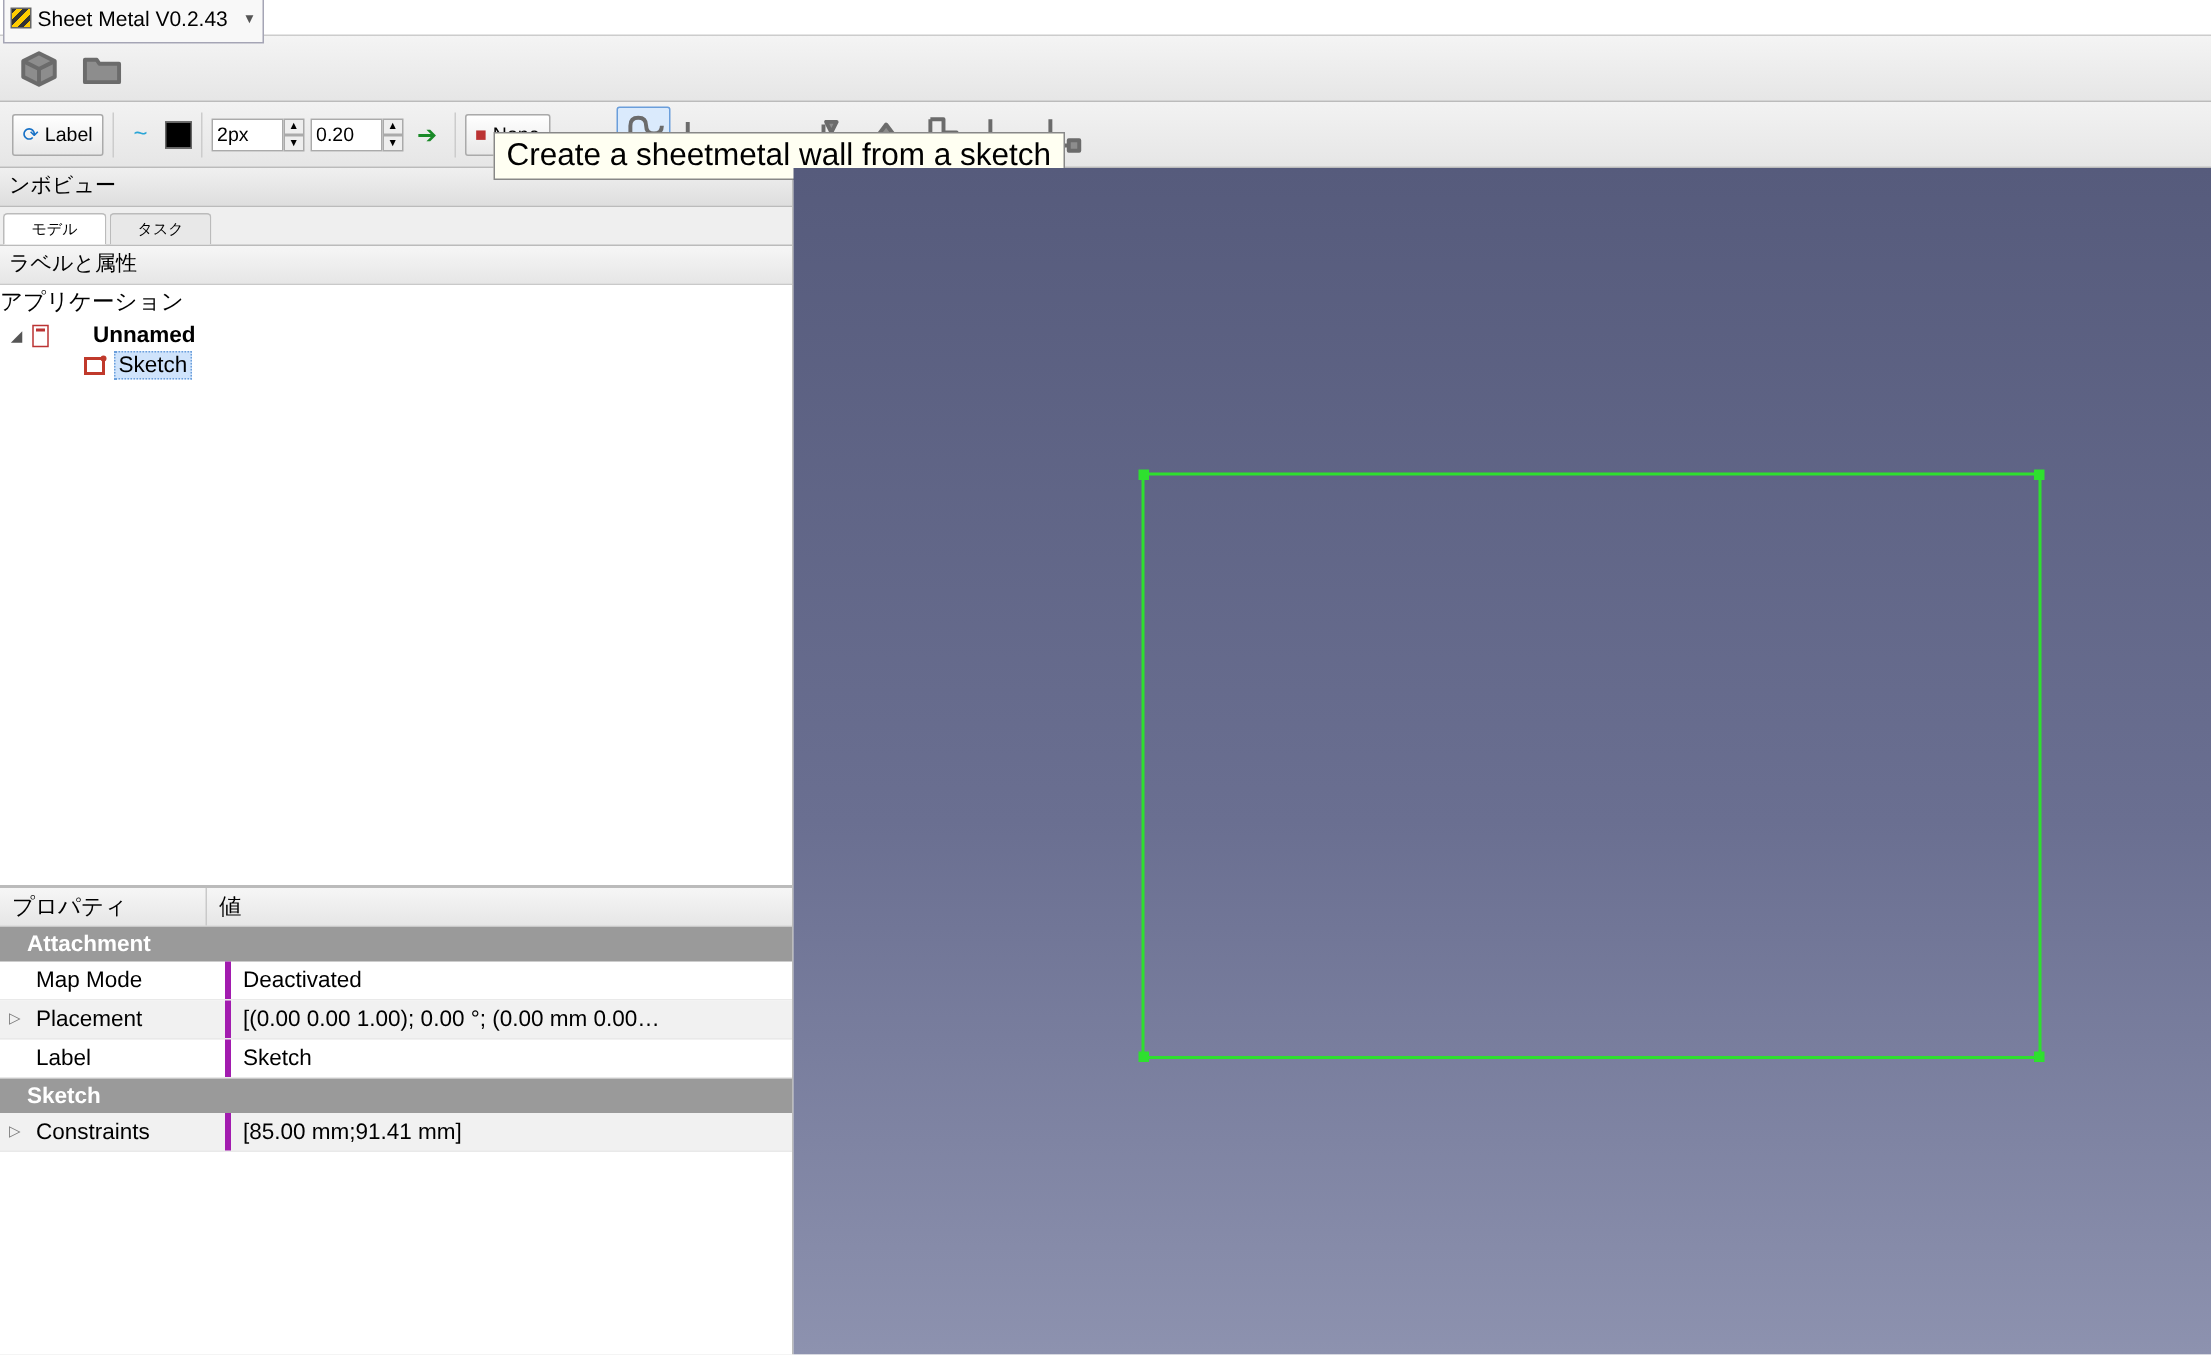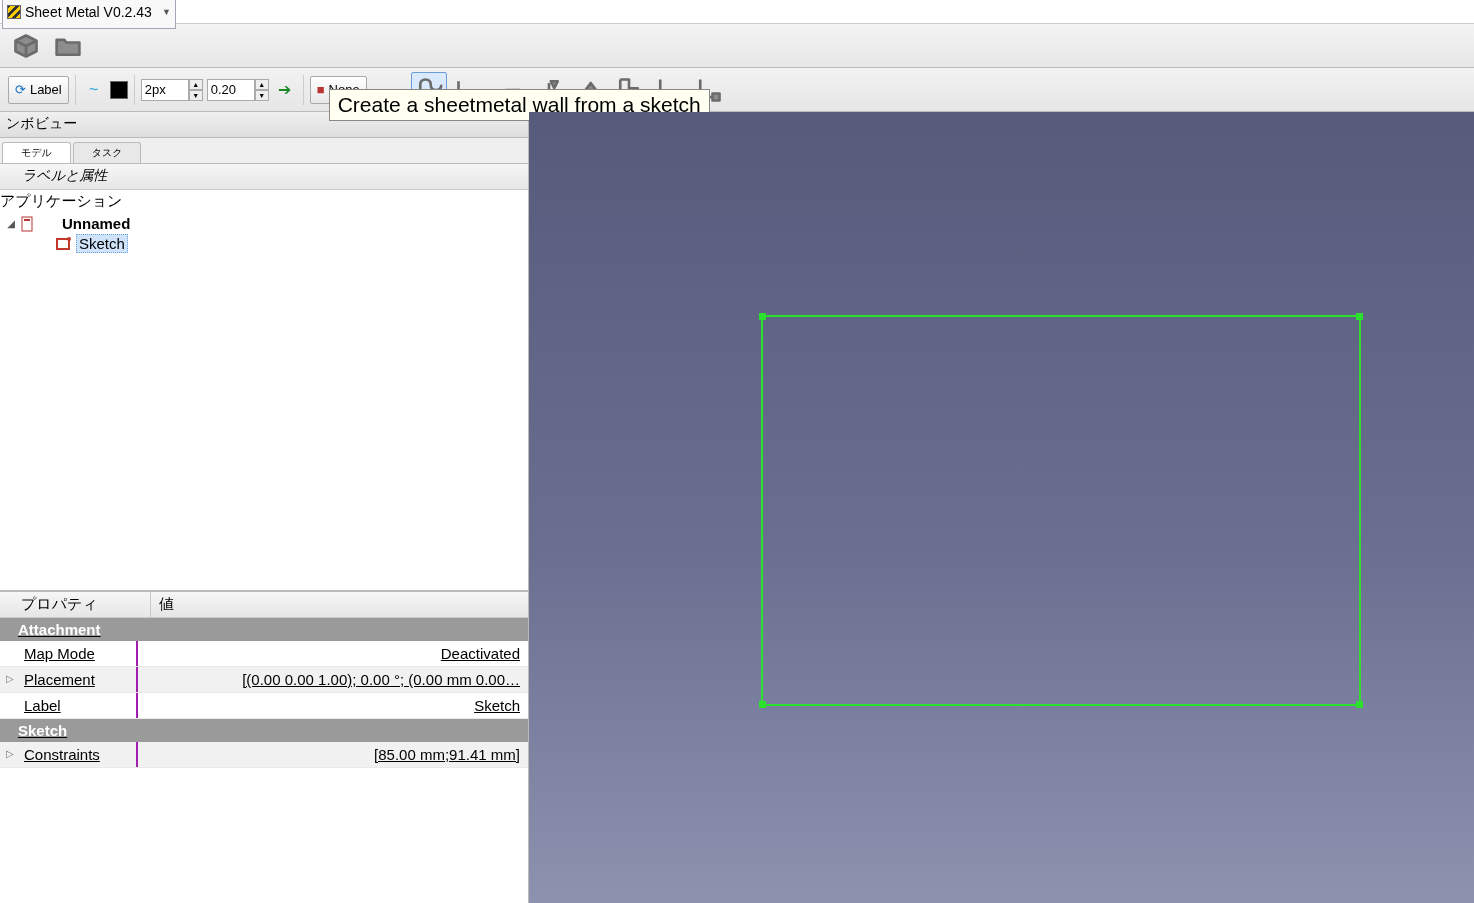--- a/index.html
+++ b/index.html
@@ -26,41 +26,41 @@
 .spin .ud { display:flex; flex-direction:column; }
 .spin .ud button { width:14px; height:11px; font-size:7px; line-height:7px; border:1px solid #aaa; background:#eee; cursor:pointer; padding:0;}
 
 
 .main { display:flex; height:calc(903px - 24px - 44px - 44px); }
 .left { width:529px; background:#fff; border-right:1px solid #bbb; display:flex; flex-direction:column; }
 .combo-title { height:26px; background:linear-gradient(#f0f0f0,#dedede); border-bottom:1px solid #bbb; font-size:14px; padding:3px 6px; }
 .tab-strip { height:26px; display:flex; align-items:flex-end; background:#efefef; border-bottom:1px solid #bbb; }
 .tab { border:1px solid #bbb; border-bottom:none; border-radius:3px 3px 0 0; background:#fff; padding:3px 18px; font-size:10px; margin-left:2px; cursor:pointer; }
 .tab.inactive { background:#e8e8e8; }
-.tree-header { height:26px; background:linear-gradient(#f6f6f6,#e6e6e6); border-bottom:1px solid #c9c9c9; font-size:14px; padding:3px 22px;font-style:italic; }
+.tree-header { height:26px; background:linear-gradient(#f6f6f6,#e6e6e6); border-bottom:1px solid #c9c9c9; font-size:14px; padding:3px 6px; }
 .tree-body { flex: 0 0 400px; overflow:auto; font-size:15px;text-align:center; }
 .tree-body ul { list-style:none; }
 .tree-body li { padding:2px 0; }
 .tree-row { display:flex; align-items:center; gap:4px; padding-left:6px; }
 .expander { width:10px; font-size:10px; color:#555; cursor:pointer; }
 .doc-icon { width:16px; height:16px; }
 .sel { background:#cfe3fb; border:1px dotted #6a9edb; padding:0 2px; }
 .bold { font-weight:bold;margin-left:22px; }
 
 
 .prop { border-top:2px solid #bbb; flex:1; display:flex; flex-direction:column; font-size:15px; }
 .prop-head { display:flex; height:26px; background:linear-gradient(#f6f6f6,#e6e6e6); border-bottom:1px solid #c9c9c9; }
 .prop-head div { padding:3px 8px; }
-.prop-head .c1 { width:138px; border-right:1px solid #c9c9c9;margin-left:13px; }
-.prop-rows { overflow:auto;text-decoration:underline; }
+.prop-head .c1 { width:138px; border-right:1px solid #c9c9c9; }
+.prop-rows { overflow:auto; }
 .prop-group { background:#9a9a9a; color:#fff; font-weight:bold; padding:3px 18px; }
 .prop-row { display:flex; border-bottom:1px solid #e9e9e9; }
 .prop-row.alt { background:#f1f1f1; }
-.prop-row .c1 { width:138px; padding:4px 8px 4px 24px; border-right:2px solid #a21caf; position:relative;}
-.prop-row .c2 { flex:1; padding:4px 8px; white-space:nowrap; overflow:hidden; text-overflow:ellipsis;text-align:right;}
+.prop-row .c1 { width:154px; padding:4px 8px 4px 24px; border-right:4px solid #a21caf; position:relative;}
+.prop-row .c2 { flex:1; padding:4px 8px; white-space:nowrap; overflow:hidden; text-overflow:ellipsis;}
 .prop-row .exp { position:absolute; left:6px; top:6px; font-size:10px; color:#777; }
 
 
 .viewport { flex:1; position:relative; background:linear-gradient(#565b7c 0%, #6a6f91 55%, #8d92af 100%); }
 .sketch-rect { position:absolute; left:232px; top:203px; width:600px; height:391px; border:2px solid #2ee02e; }
 .handle { position:absolute; width:7px; height:7px; background:#2ee02e; }
 .tooltip { position:absolute; left:-82px; top:17px; background:#fffff2; border:1px solid #888; padding:3px 8px; font-size:21px; white-space:nowrap; }
 
 
 .sm-ico { width:32px; height:28px; display:block; }

